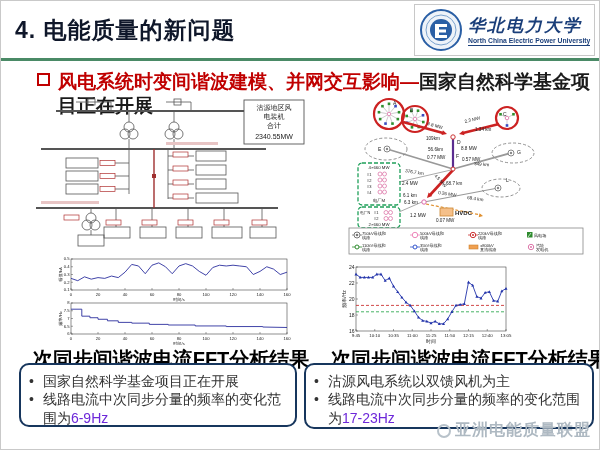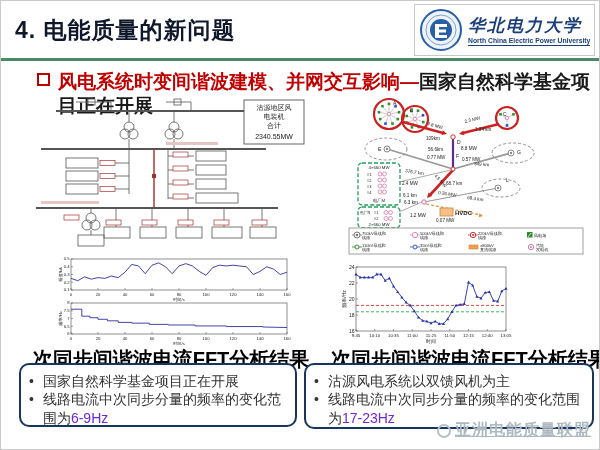--- a/index.html
+++ b/index.html
@@ -26,21 +26,21 @@
   .cap-left{left:25px;top:345px;width:290px;}
   .cap-right{left:330px;top:345px;width:262px;}
   .concl{position:absolute;border:2px solid #17365d;border-radius:10px;background:#fff;color:#333;
          font-size:14px;line-height:1.32;padding:7px 8px 4px 8px;box-sizing:border-box;}
   .c-left{left:18px;top:362px;width:278px;height:64px;}
   .c-right{left:303px;top:362px;width:290px;height:66px;}
   .ci{display:flex;gap:9px;}
   .ci .dot{flex:0 0 auto;}
   .hl{color:#6d28d9;}
   .watermark{position:absolute;left:436px;top:419px;display:flex;align-items:center;gap:4px;
-             color:#aeb9c2;font-size:16px;font-weight:bold;letter-spacing:1px;white-space:nowrap;text-decoration:underline;}
+             color:#aeb9c2;font-size:16px;font-weight:bold;letter-spacing:1px;white-space:nowrap;}
   .wm-icon{width:14px;height:14px;border:2px solid #b8c2ca;border-radius:50%;box-sizing:border-box;flex:0 0 auto;}
   svg text{fill:#222;}
 </style>
 </head>
 <body>
 
 <div class="slide">
 
   <div class="title">4. 电能质量的新问题</div>
   <div class="logo-box">

